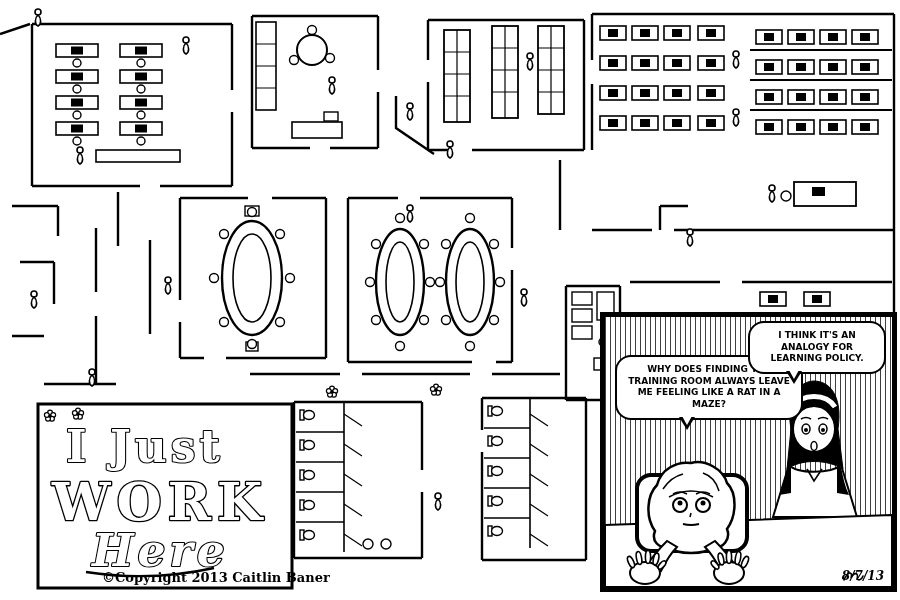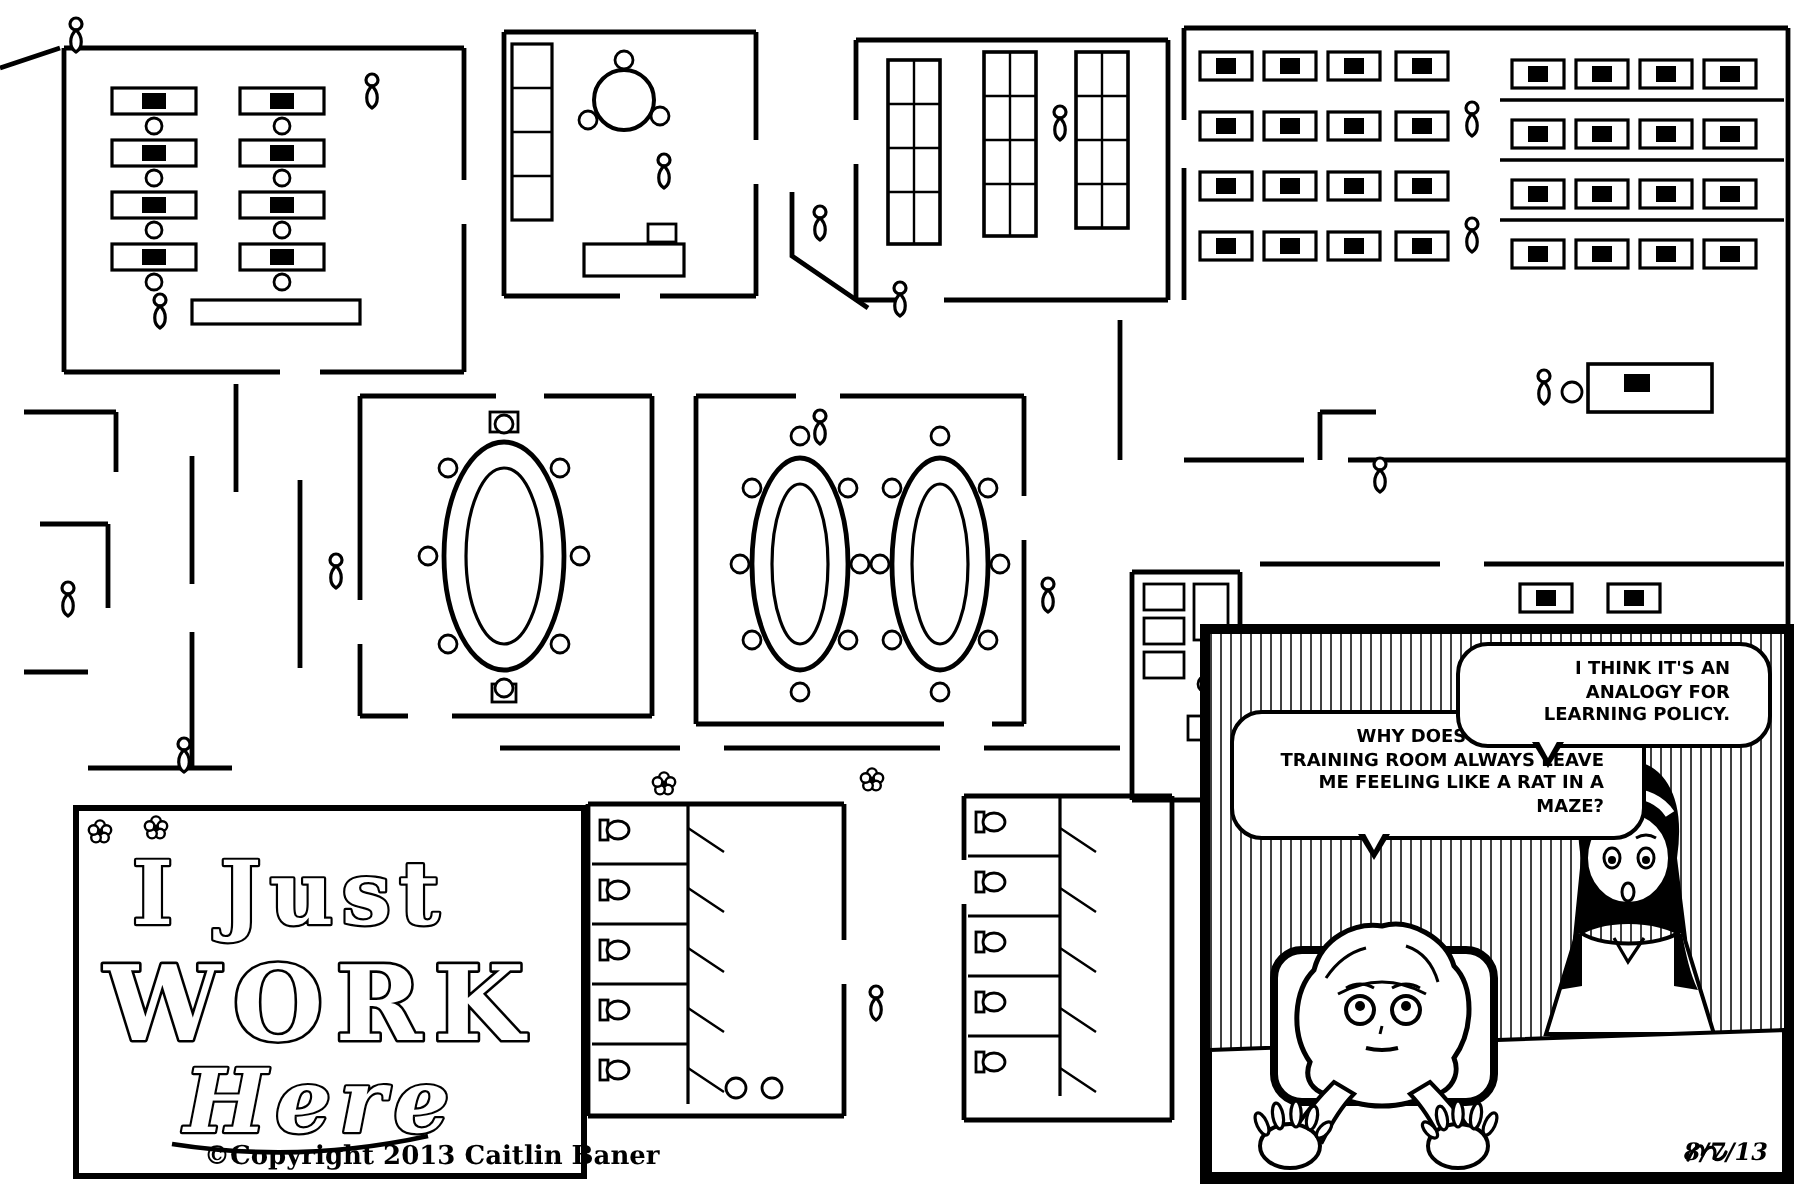--- a/index.html
+++ b/index.html
@@ -20,22 +20,22 @@
     position:absolute; left:600px; top:312px; width:297px; height:280px;
     box-sizing:border-box; border:5px solid #000; background:#fff; overflow:hidden;
   }
   .panel-hatch {
     position:absolute; inset:0;
     background:repeating-linear-gradient(90deg, rgba(0,0,0,0.75) 0px, rgba(0,0,0,0.75) 1px, transparent 1px, transparent 5px);
   }
   .panel svg { position:absolute; inset:0; }
   .bubble {
     position:absolute; background:#fff; border:2px solid #000; border-radius:16px;
-    padding:7px 19px; font-weight:bold; font-size:9px; line-height:1.3;
-    text-align:right; text-transform:uppercase; z-index:3;
+    padding:7px 9px; font-weight:bold; font-size:9px; line-height:1.3;
+    text-align:center; text-transform:uppercase; z-index:3;
     font-family:"DejaVu Sans", sans-serif;
   }
   .bubble::before { 
     content:""; position:absolute; width:0; height:0;
     border:8px solid transparent; border-top:13px solid #000; bottom:-20px;
   }
   .bubble::after { 
     content:""; position:absolute; width:0; height:0;
     border:5px solid transparent; border-top:9px solid #fff; bottom:-12px;
   }

